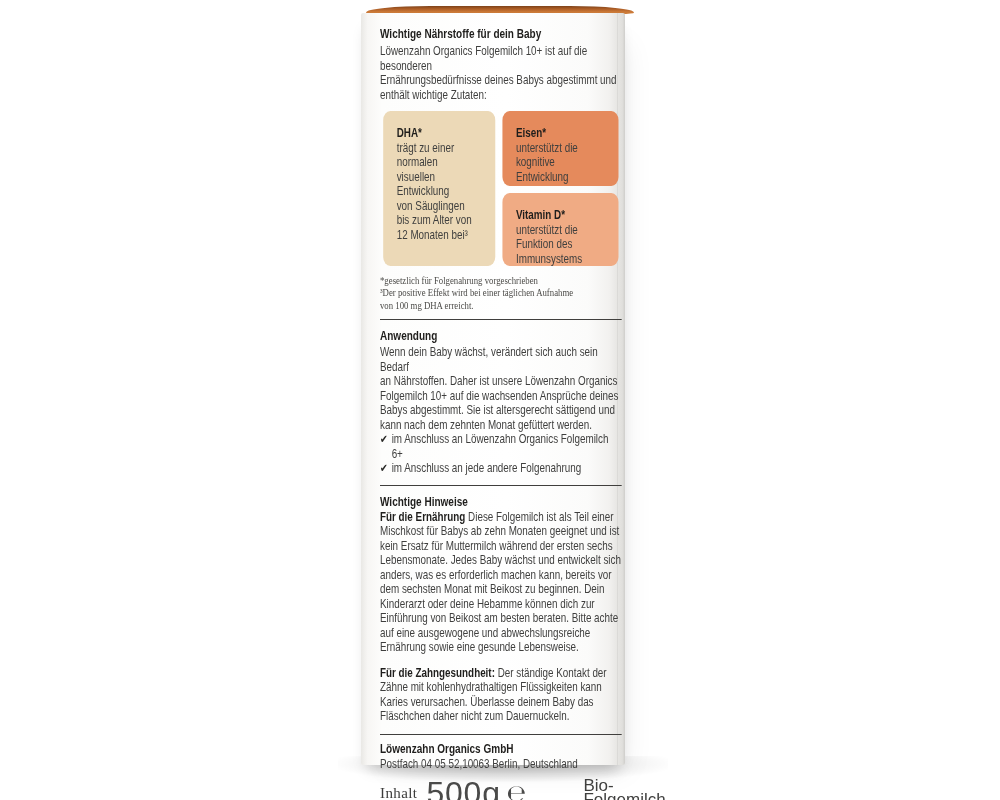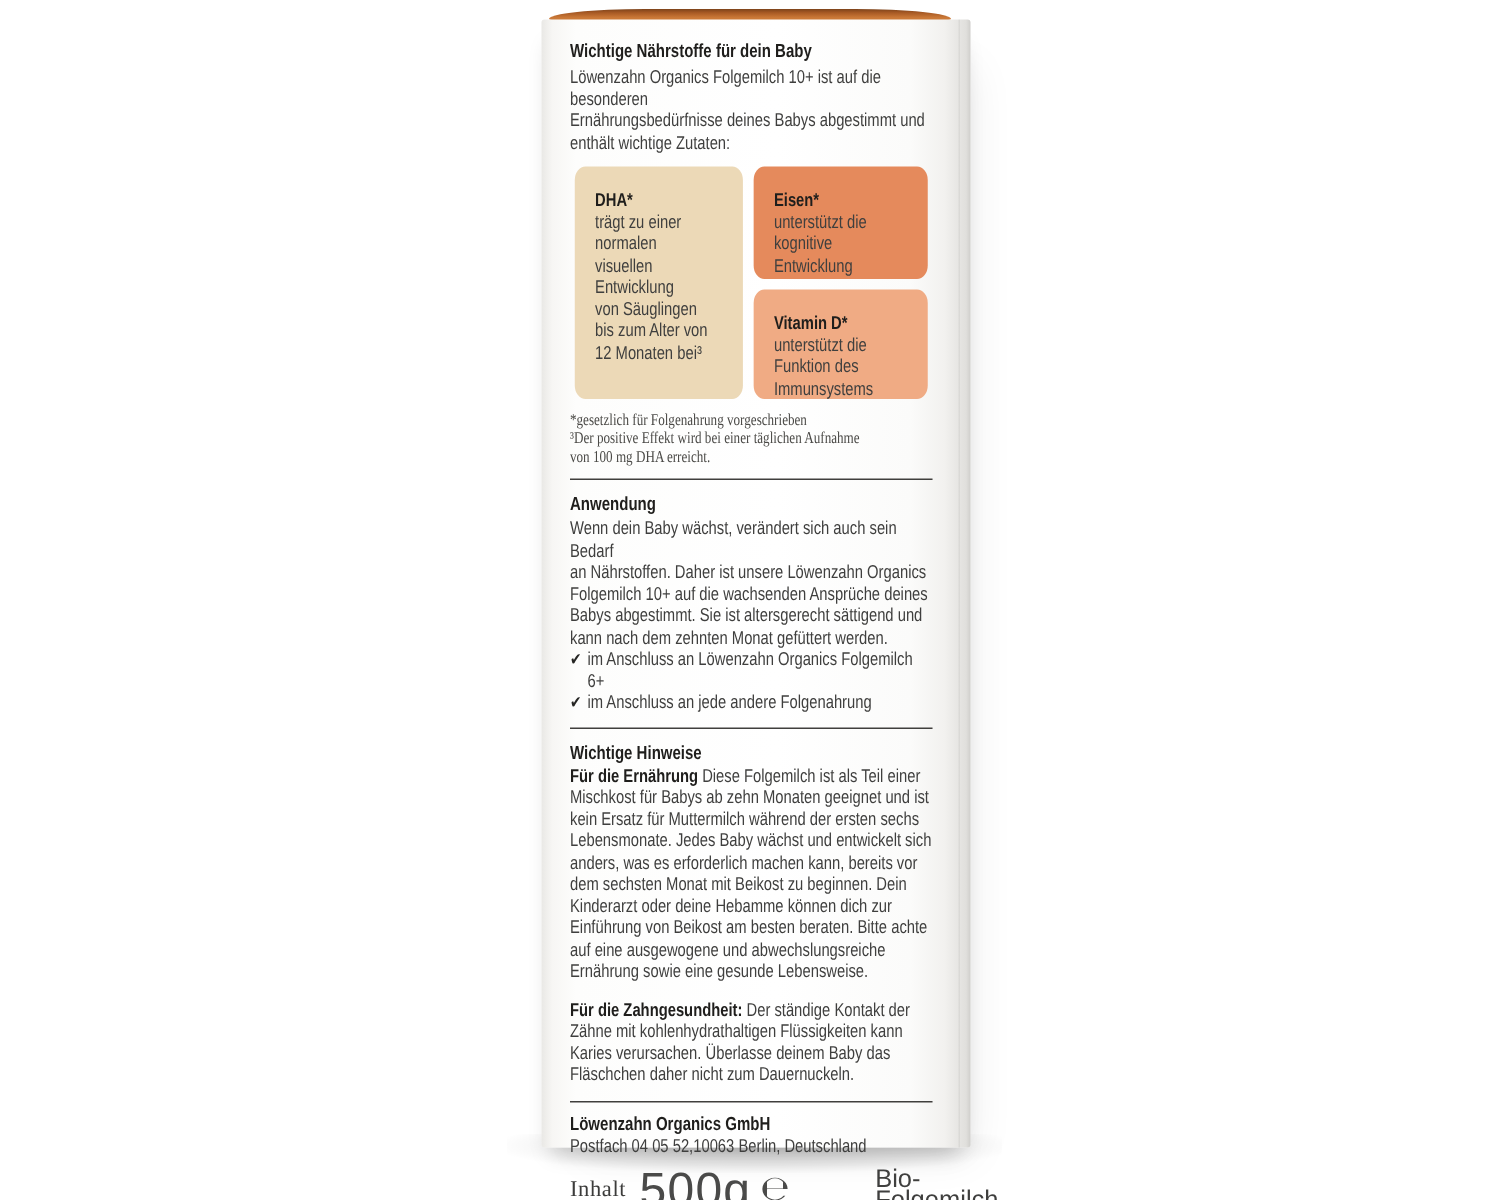--- a/index.html
+++ b/index.html
@@ -14,21 +14,21 @@
     background:radial-gradient(ellipse at 50% 30%, rgba(0,0,0,0.16) 0%, rgba(0,0,0,0.05) 55%, rgba(0,0,0,0) 75%);
   }
   
   .lid-strip{
     position:absolute;left:366px;top:6px;width:268px;height:9px;
     background:linear-gradient(to bottom,#7d431b 0%,#a85a24 28%,#c97736 62%,#d28440 100%);
     border-radius:55% 55% 40% 40% / 170% 170% 60% 60%;
   }
   
   .panel{
-    position:absolute;left:361px;top:13px;width:286px;height:752px;
+    position:absolute;left:361px;top:13px;width:264px;height:752px;
     background:linear-gradient(90deg,#e9e8e5 0%,#f7f6f4 2.5%,#fdfdfc 8%,#ffffff 55%,#fbfbfa 86%,#f2f1ef 94%,#e0dfdc 99%,#cfcecb 100%);
     border-radius:2px;
     box-shadow:0 10px 14px -7px rgba(0,0,0,0.22), 14px 18px 28px -14px rgba(0,0,0,0.08);
   }
   .panel-fold{
     position:absolute;right:7px;top:0;width:1px;height:100%;
     background:rgba(0,0,0,0.05);
   }
   
   .content{

